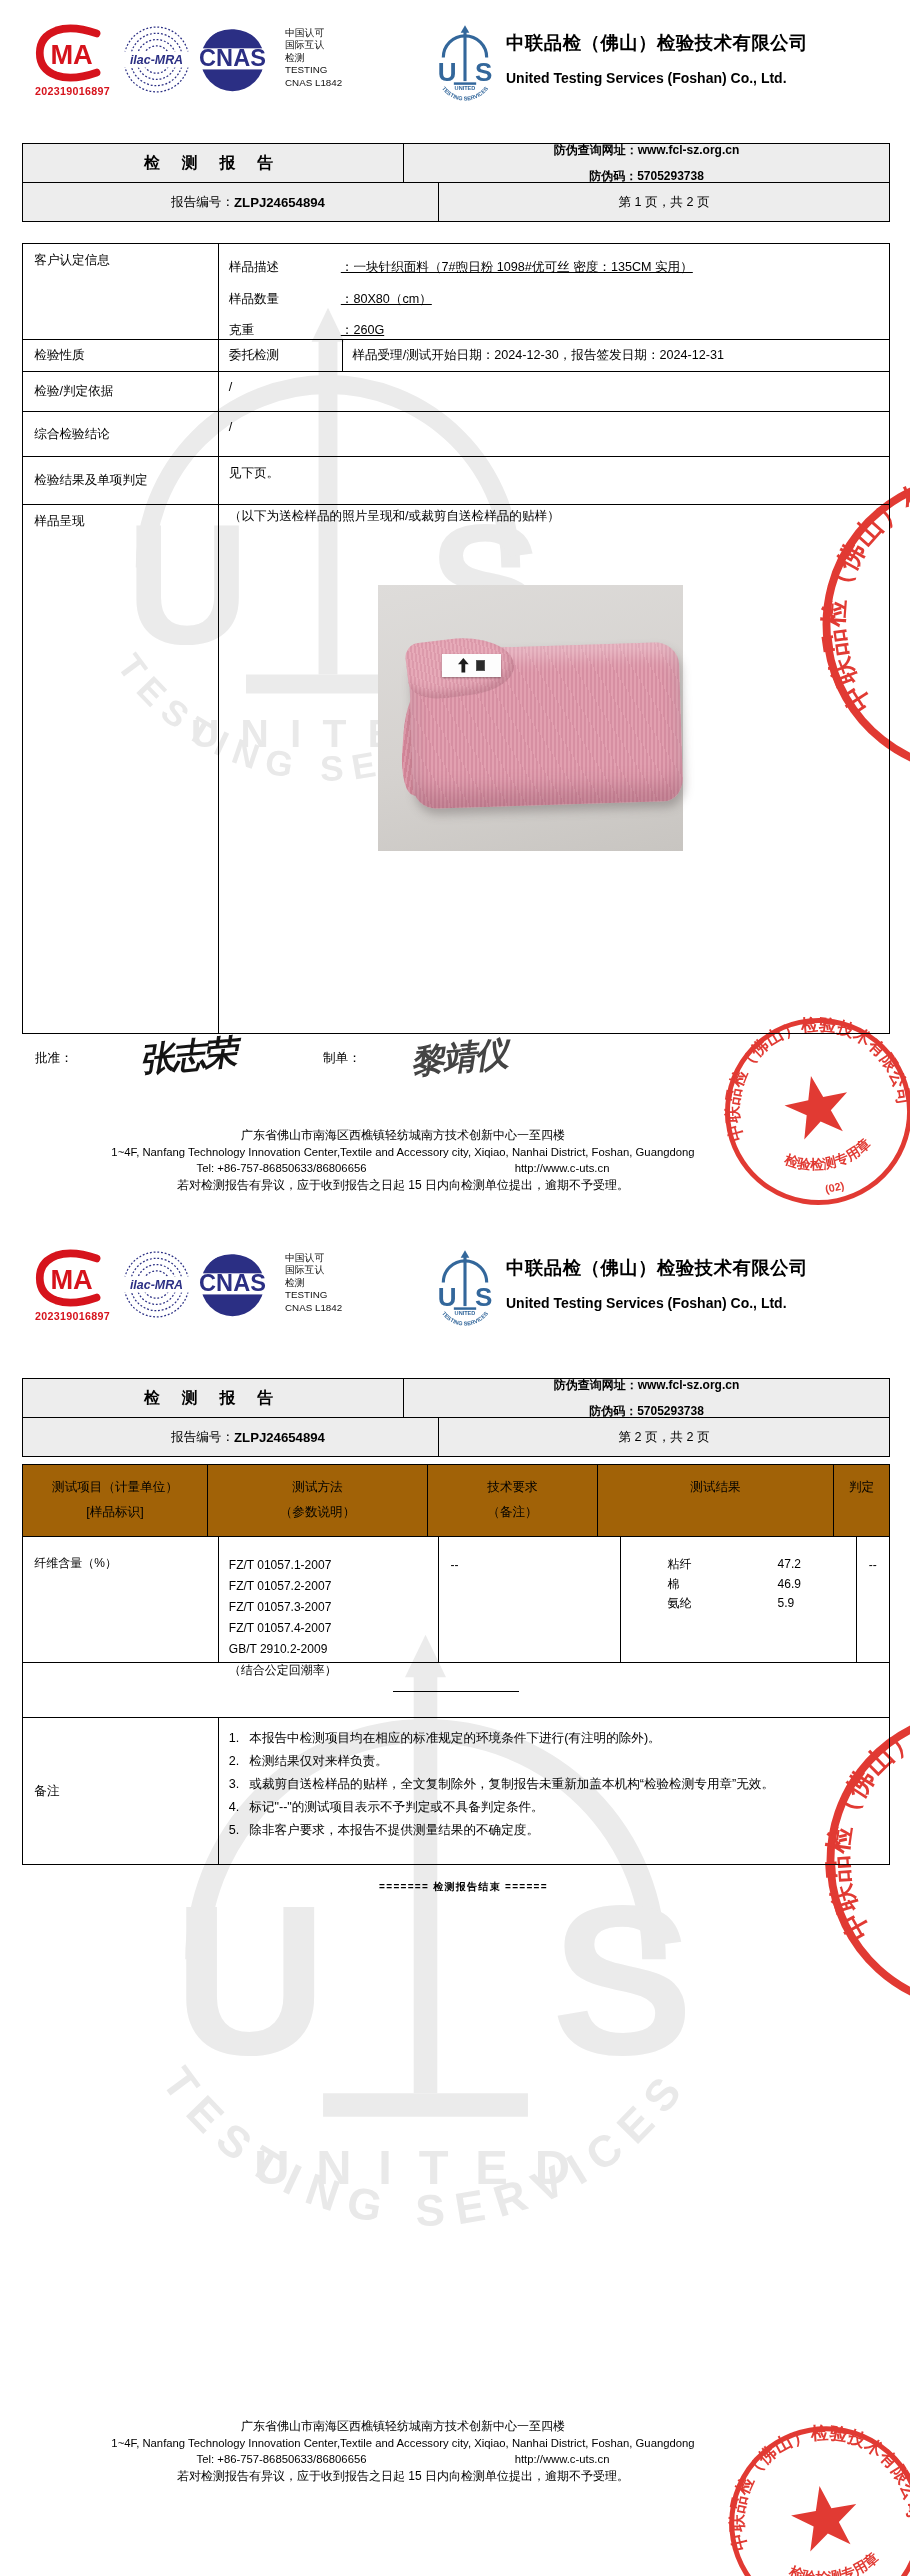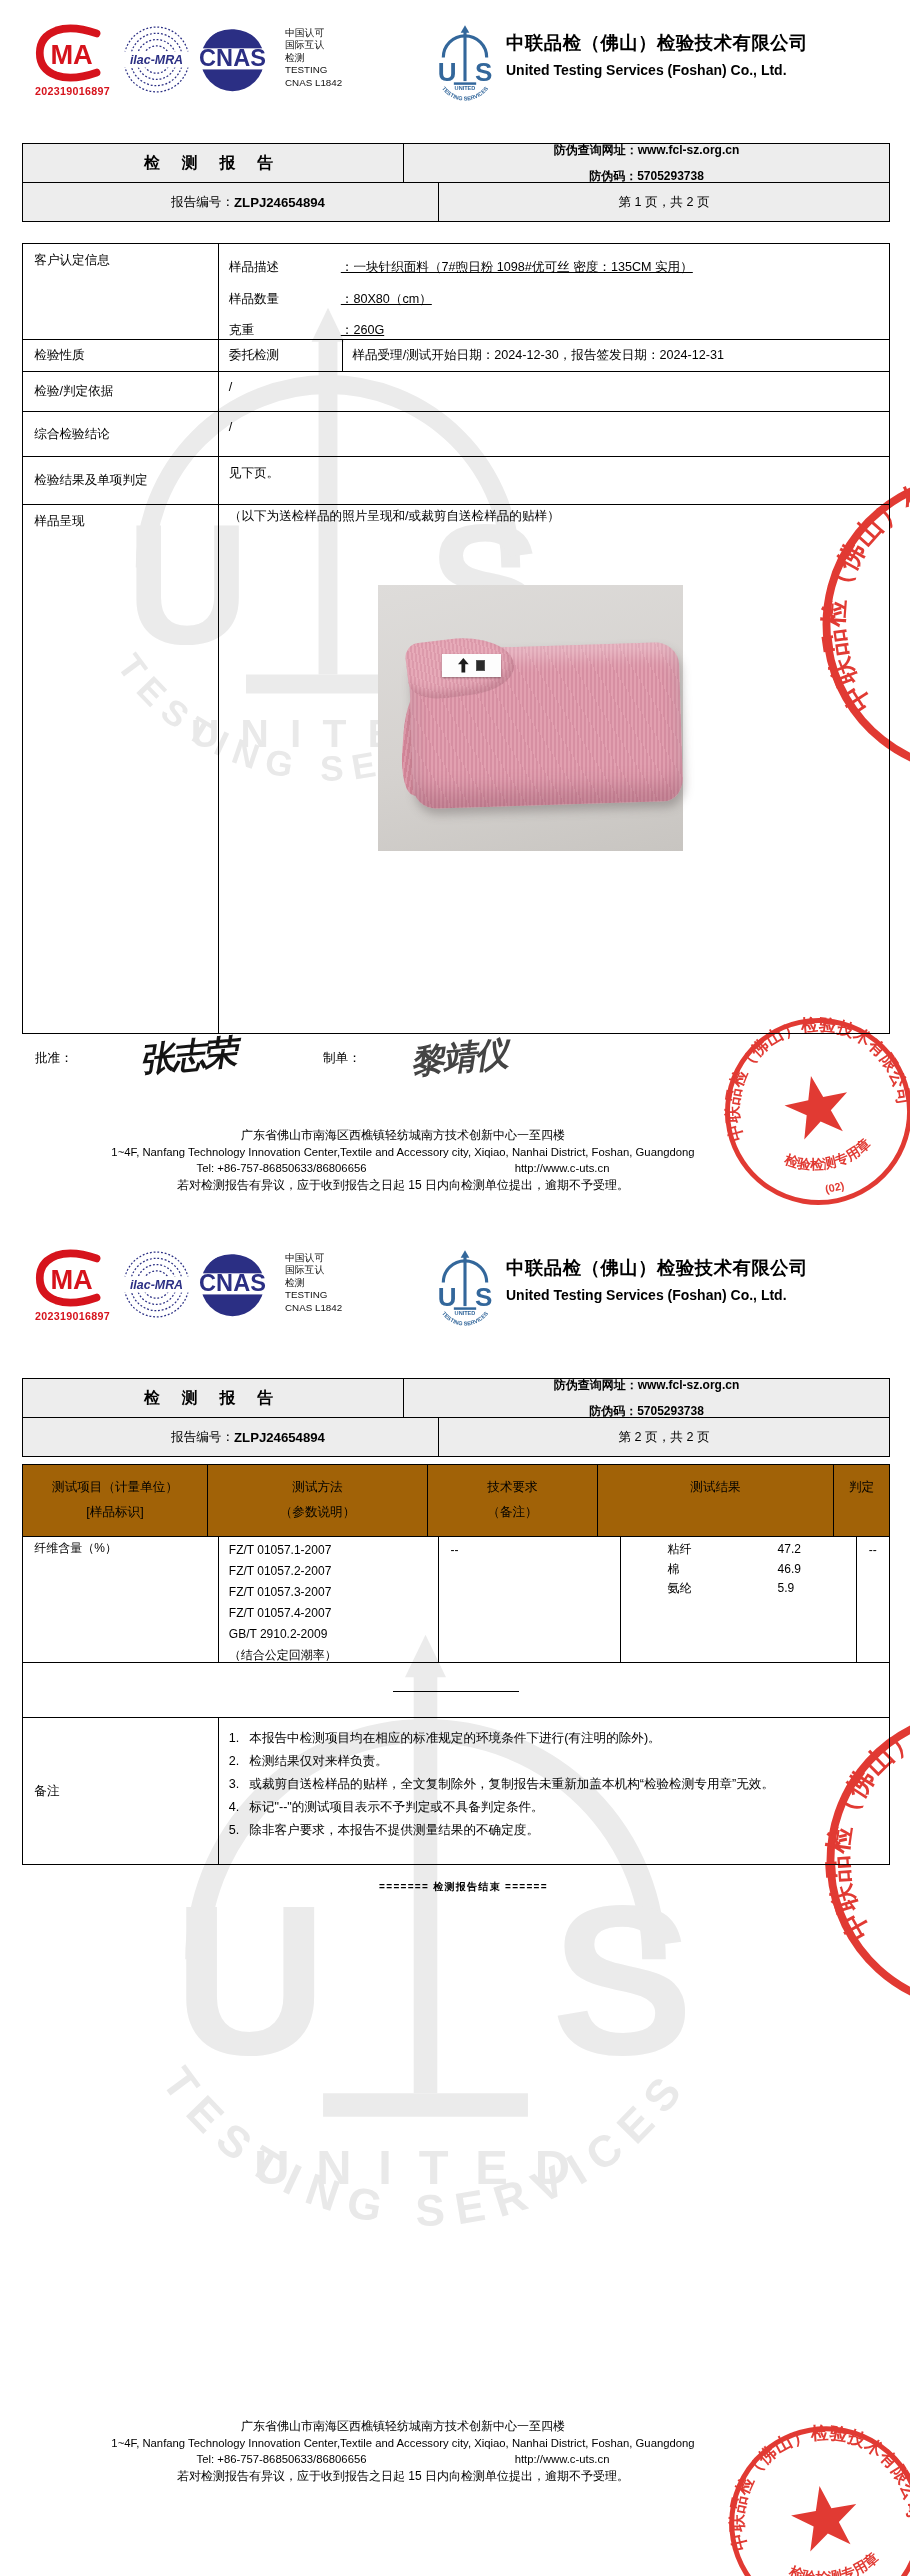--- a/index.html
+++ b/index.html
@@ -7,21 +7,21 @@
        font-family:"Liberation Sans",sans-serif;color:#000;}
 
   
   .hdr{position:absolute;left:0;width:911px;height:101px;}
   .hdr1{top:24px;} .hdr2{top:1249px;}
   .cma-num{position:absolute;left:25px;top:61px;width:95px;text-align:center;
            font-size:10.7px;font-weight:bold;color:#d6131c;letter-spacing:0.3px;}
   .cnas-cap{position:absolute;left:285px;top:2.5px;font-size:9.8px;line-height:12.6px;color:#111;}
   .company{position:absolute;left:506px;top:6.3px;}
   .company .cn{font-size:18.3px;font-weight:bold;letter-spacing:0.6px;}
-  .company .en{font-size:14px;font-weight:bold;margin-top:7px;}
+  .company .en{font-size:14px;font-weight:bold;margin-top:15px;}
 
   
   .ttable{position:absolute;left:22px;width:866px;border:1.9px solid #000;background:#ededed;}
   .tt1{top:143px;} .tt2{top:1378px;}
   .t-row{display:flex;height:38px;}
   .t-row2{border-top:1.9px solid #000;}
   .t-left{width:380px;border-right:1.9px solid #000;display:flex;align-items:center;justify-content:center;}
   .t-right{flex:1;display:flex;flex-direction:column;align-items:center;justify-content:center;gap:8px;}
   .rpt-title{font-size:15.8px;font-weight:bold;letter-spacing:8.8px;}
   .af-line{font-size:12px;font-weight:bold;line-height:18.3px;}
@@ -82,21 +82,21 @@
   .f-notice{font-size:12px;line-height:17px;}
 
   
   .rtable{position:absolute;left:22px;top:1464px;width:866px;border:1.9px solid #000;}
   .r-hrow{display:flex;height:71px;background:#a16207;border-bottom:1.9px solid #000;}
   .r-hcell{border-right:1.6px solid #000;display:flex;flex-direction:column;align-items:center;
            padding-top:10px;font-size:12.6px;line-height:25px;}
   .r-hcell:last-child{border-right:none;}
   .c1{width:184px;} .c2{width:219px;} .c3{width:169px;} .c4{width:235px;} .c5{flex:1;}
   .r-drow{display:flex;height:125px;border-bottom:1.9px solid #000;}
-  .r-dcell{border-right:1.6px solid #000;padding-top:3px;font-size:12px;}
+  .r-dcell{border-right:1.6px solid #000;padding-top:18px;font-size:12px;}
   .r-dcell:last-child{border-right:none;}
   .r-item{padding-left:11.3px;}
   .method-line{line-height:21px;padding-left:9.5px;}
   .req{padding-left:11.3px;line-height:21px;}
   .comp-line{line-height:19.5px;padding-left:47px;}
   .comp-line .cname{display:inline-block;width:110px;}
   .verdict{text-align:center;line-height:21px;}
   .r-dashrow{height:54px;border-bottom:1.9px solid #000;display:flex;align-items:center;
              justify-content:center;font-size:14px;letter-spacing:0;}
   .r-remrow{display:flex;min-height:146px;}

